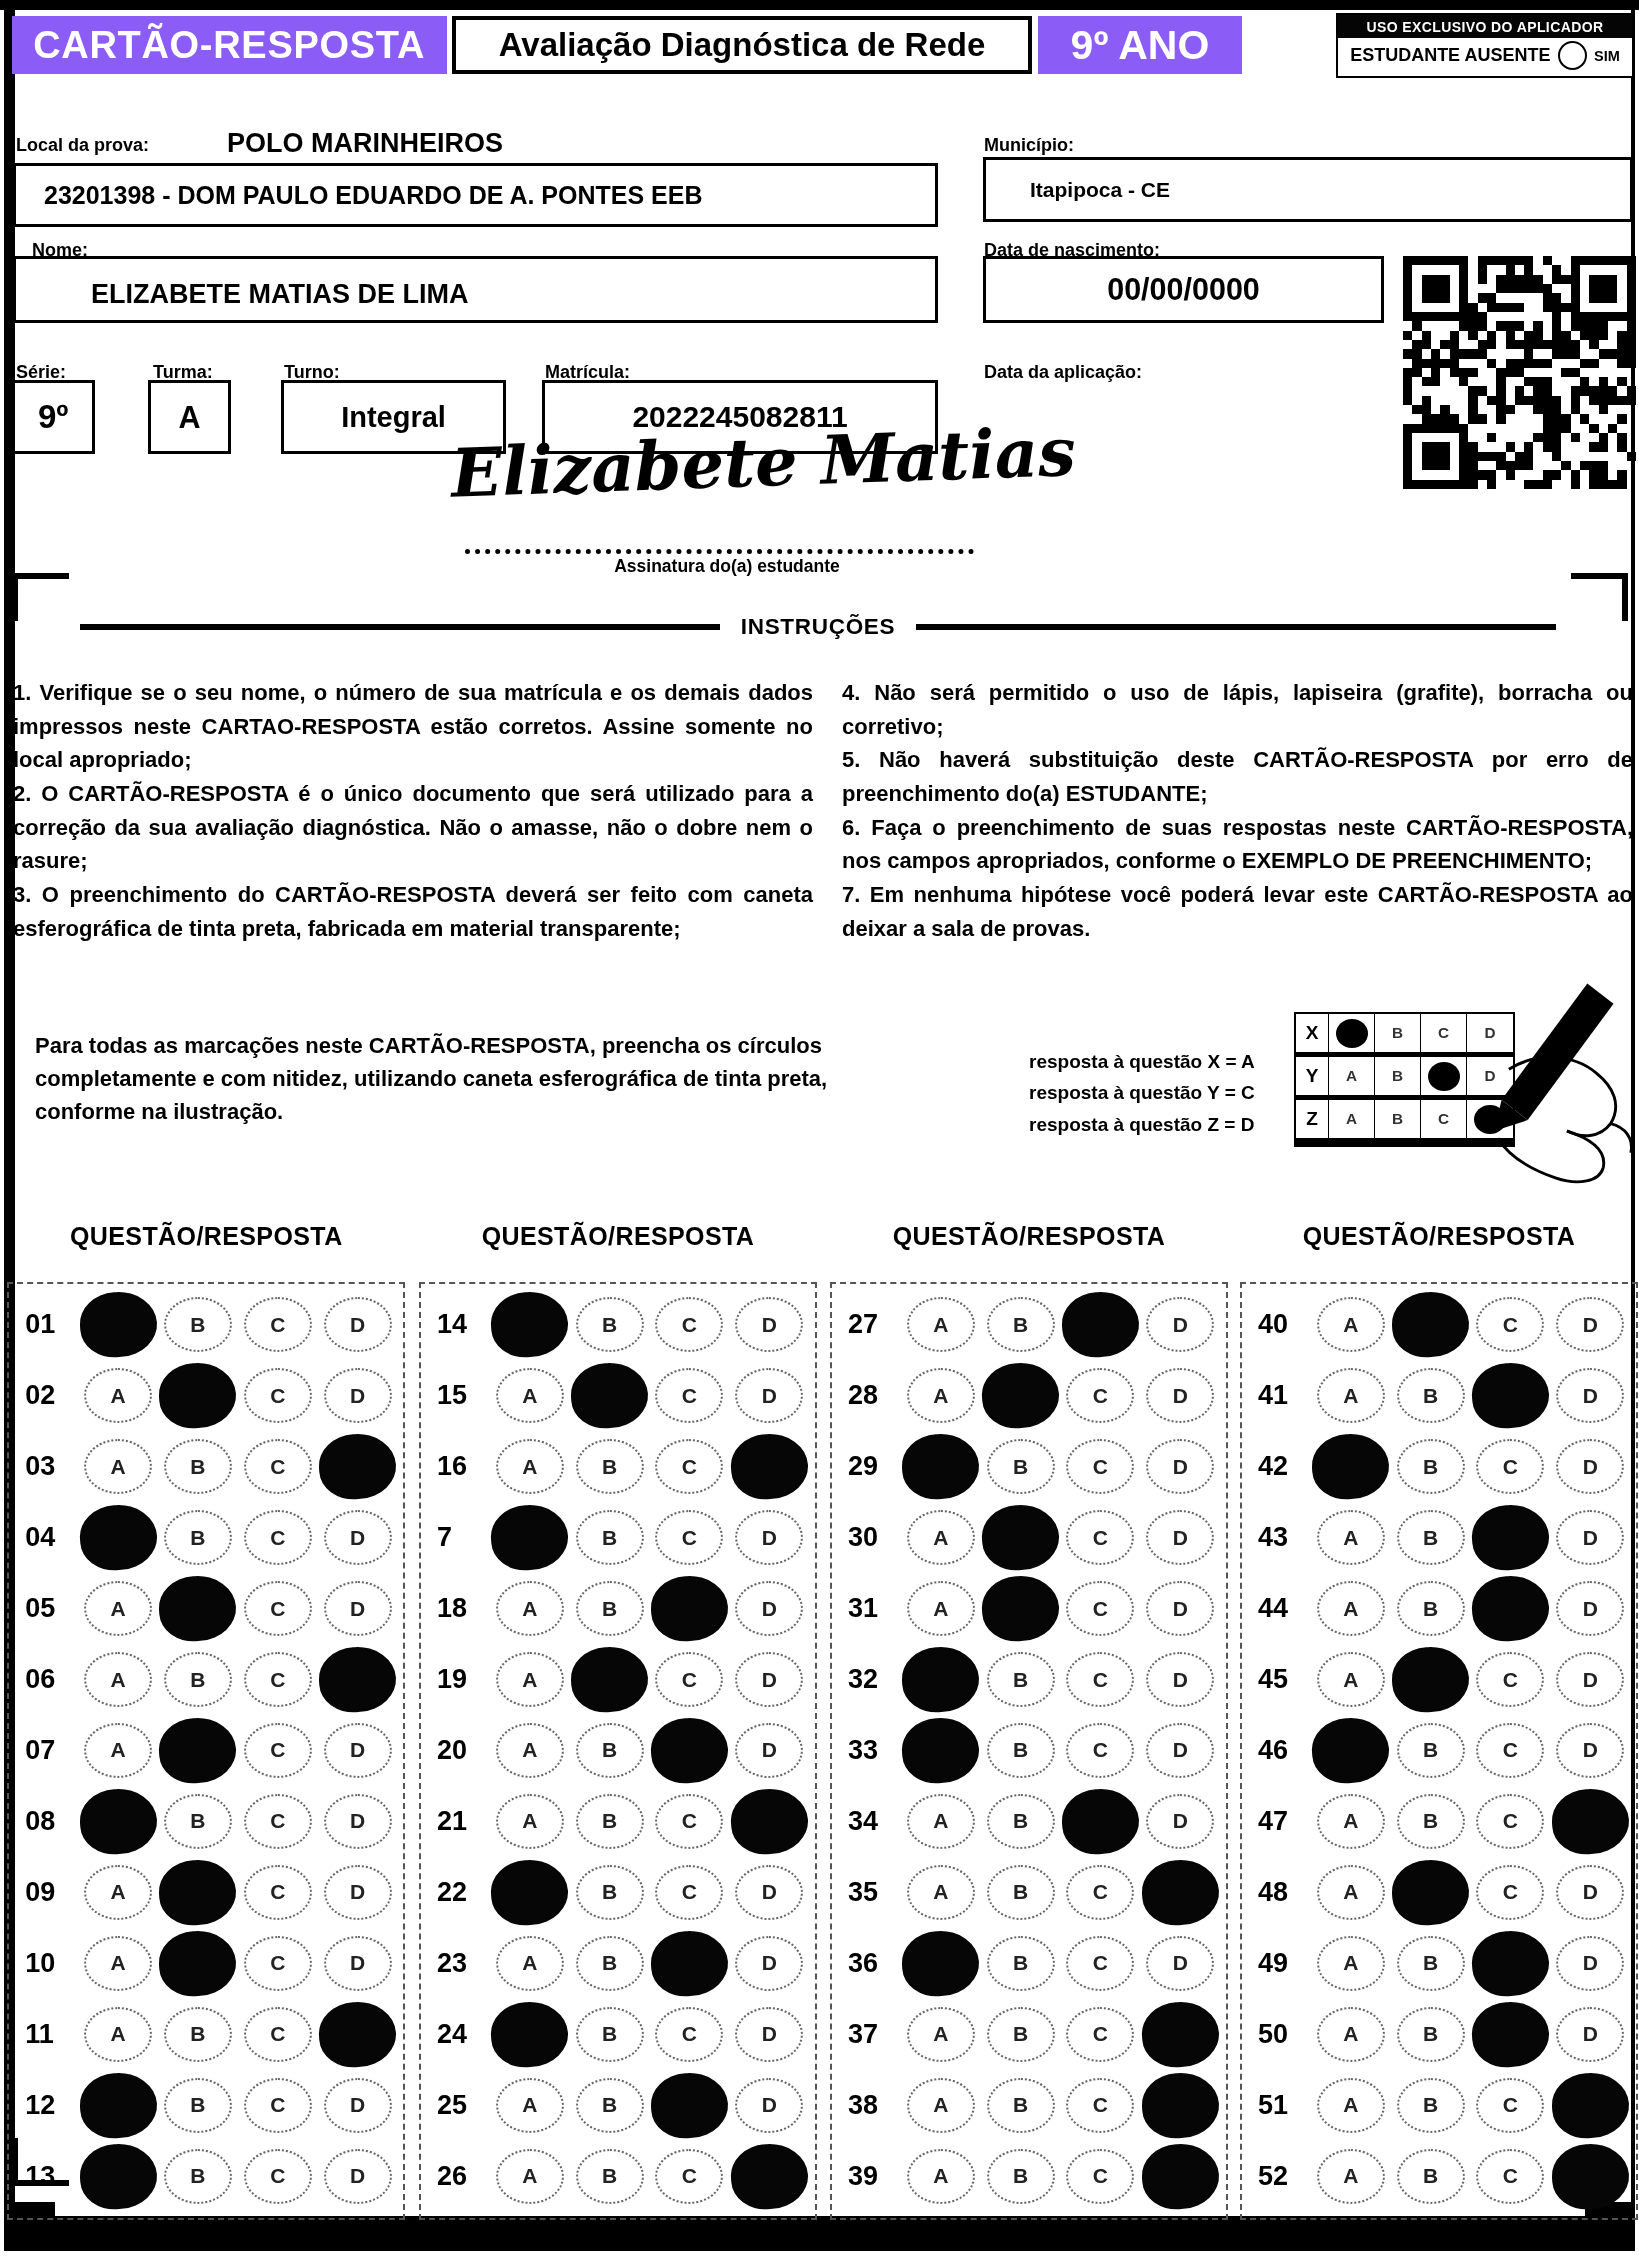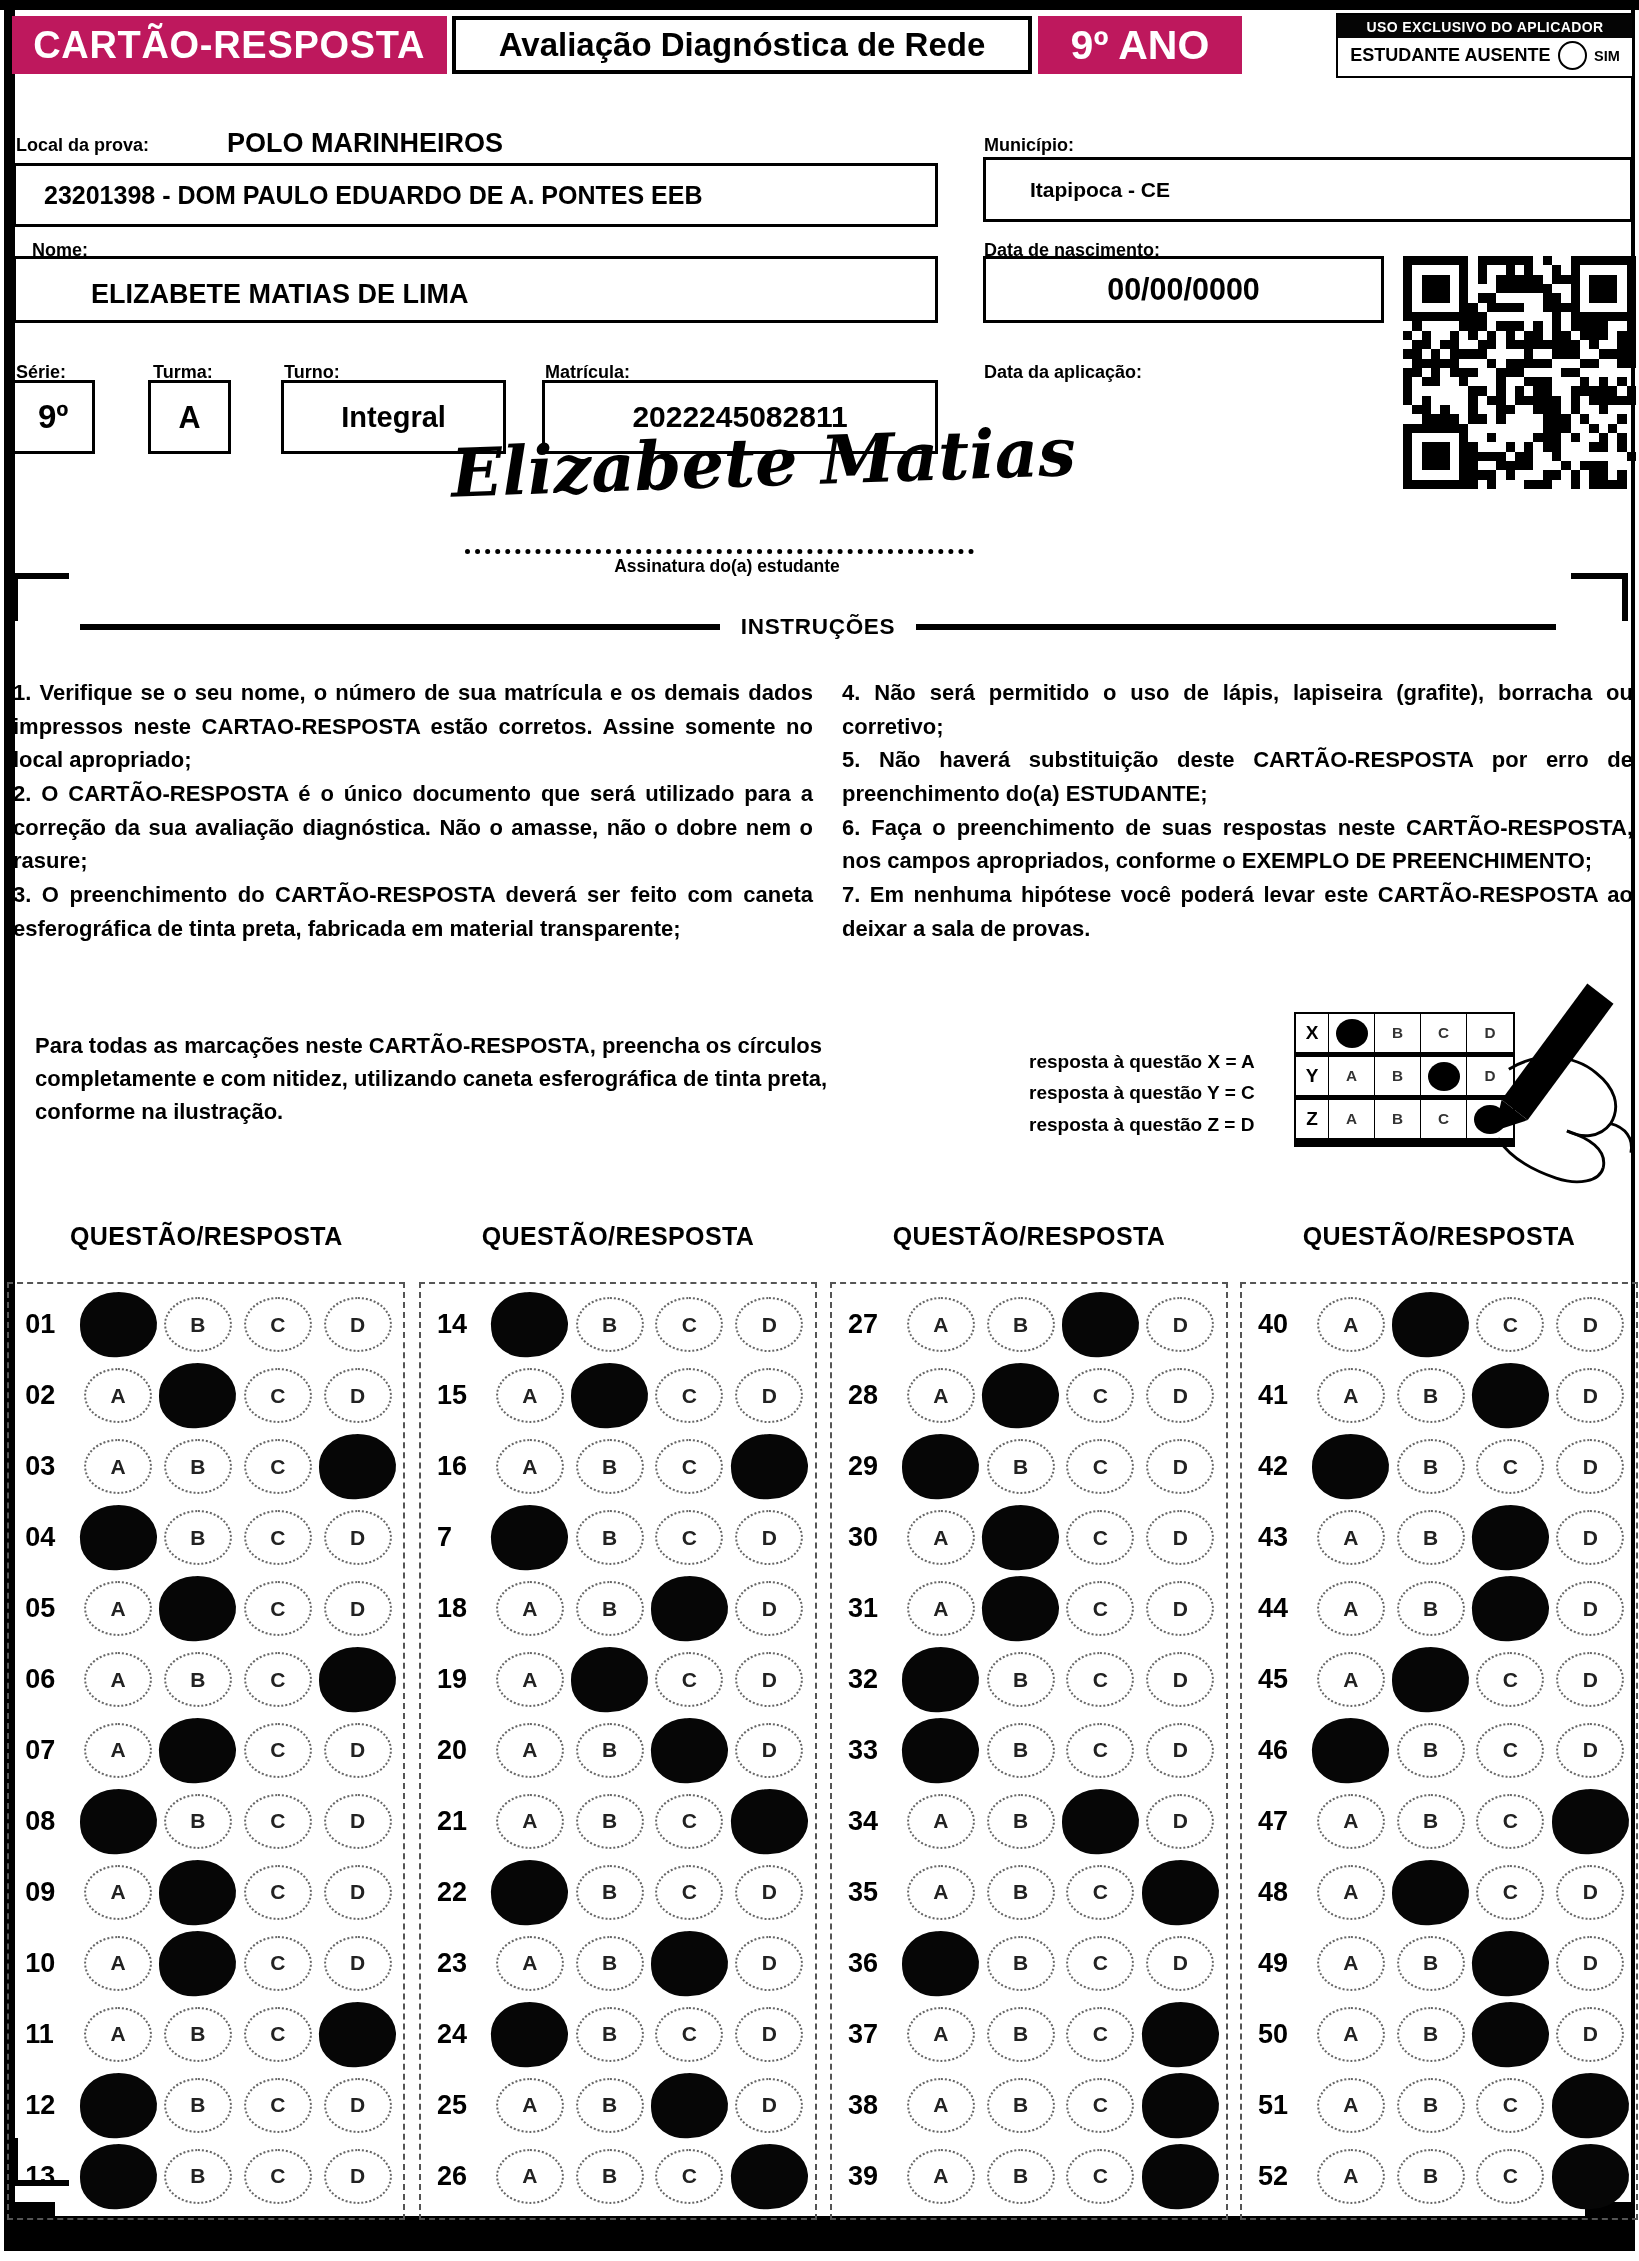--- a/index.html
+++ b/index.html
@@ -1,21 +1,21 @@
 <!DOCTYPE html>
 <html style="font-size:11.6px"><head>
 <meta charset="utf-8">
 <style>
   html,body{margin:0;padding:0;background:#e8e8e8;}
   .sheet{
     position:relative;width:1640px;height:2261px;background:#fff;
     font-family:"Liberation Sans",sans-serif;color:#000;overflow:hidden;
   }
   .abs{position:absolute;}
-  .blackbox{background:#be185d;color:#fff;display:flex;align-items:center;justify-content:center;font-weight:bold;}
+  .blackbox{background:#8b5cf6;color:#fff;display:flex;align-items:center;justify-content:center;font-weight:bold;}
   .bbox{border:3.6px solid #000;background:#fff;box-sizing:border-box;}
   .lbl{font-weight:bold;font-size:18px;white-space:nowrap;}
   .val{font-weight:bold;}
   
   .top-bar{left:0;top:0;width:1640px;height:10.2px;background:#000;}
   .left-border{left:4.4px;top:10.2px;width:10.2px;height:2241px;background:#000;}
   .right-border{left:1631px;top:10.2px;width:4.4px;height:2215px;background:#000;}
   .bottom-bar{left:4.4px;top:2216px;width:1631px;height:35px;background:#000;}
   .bottom-step-l{left:4.4px;top:2202px;width:51px;height:16px;background:#000;}
   .bottom-step-r{left:1585px;top:2202px;width:50px;height:16px;background:#000;}

